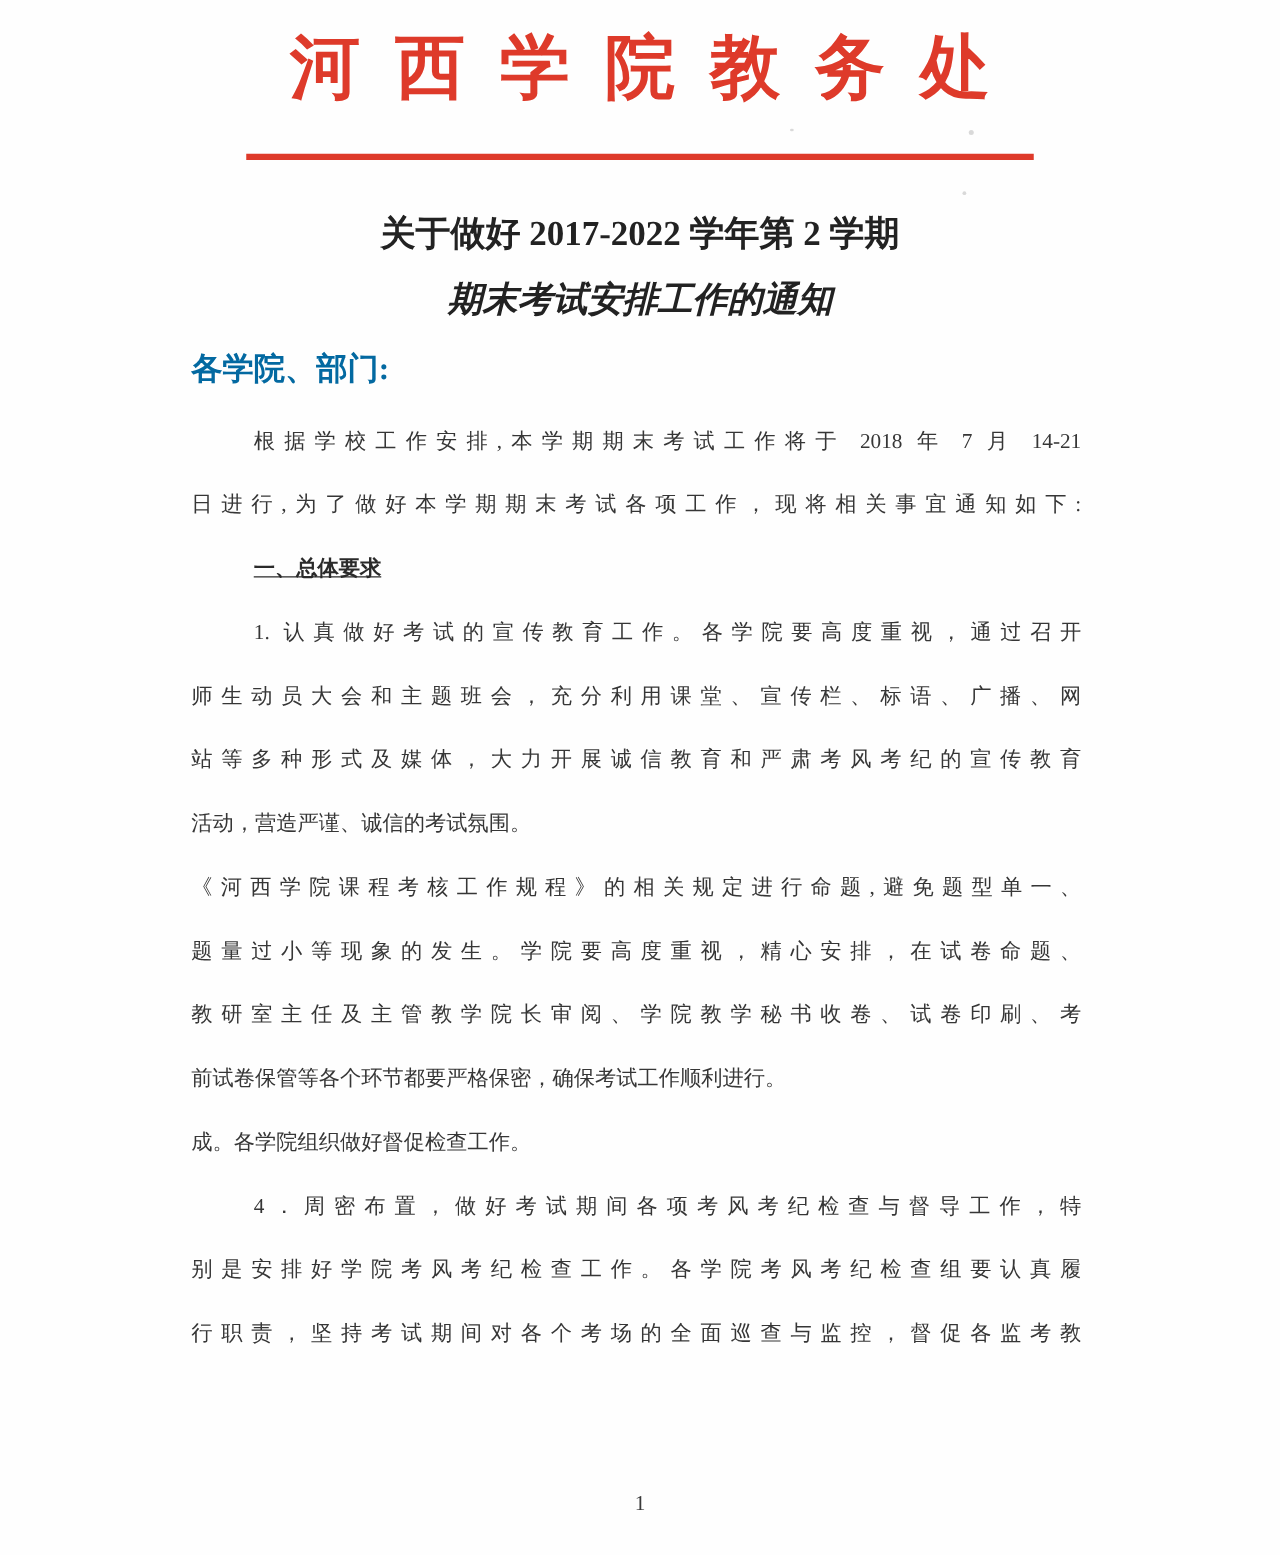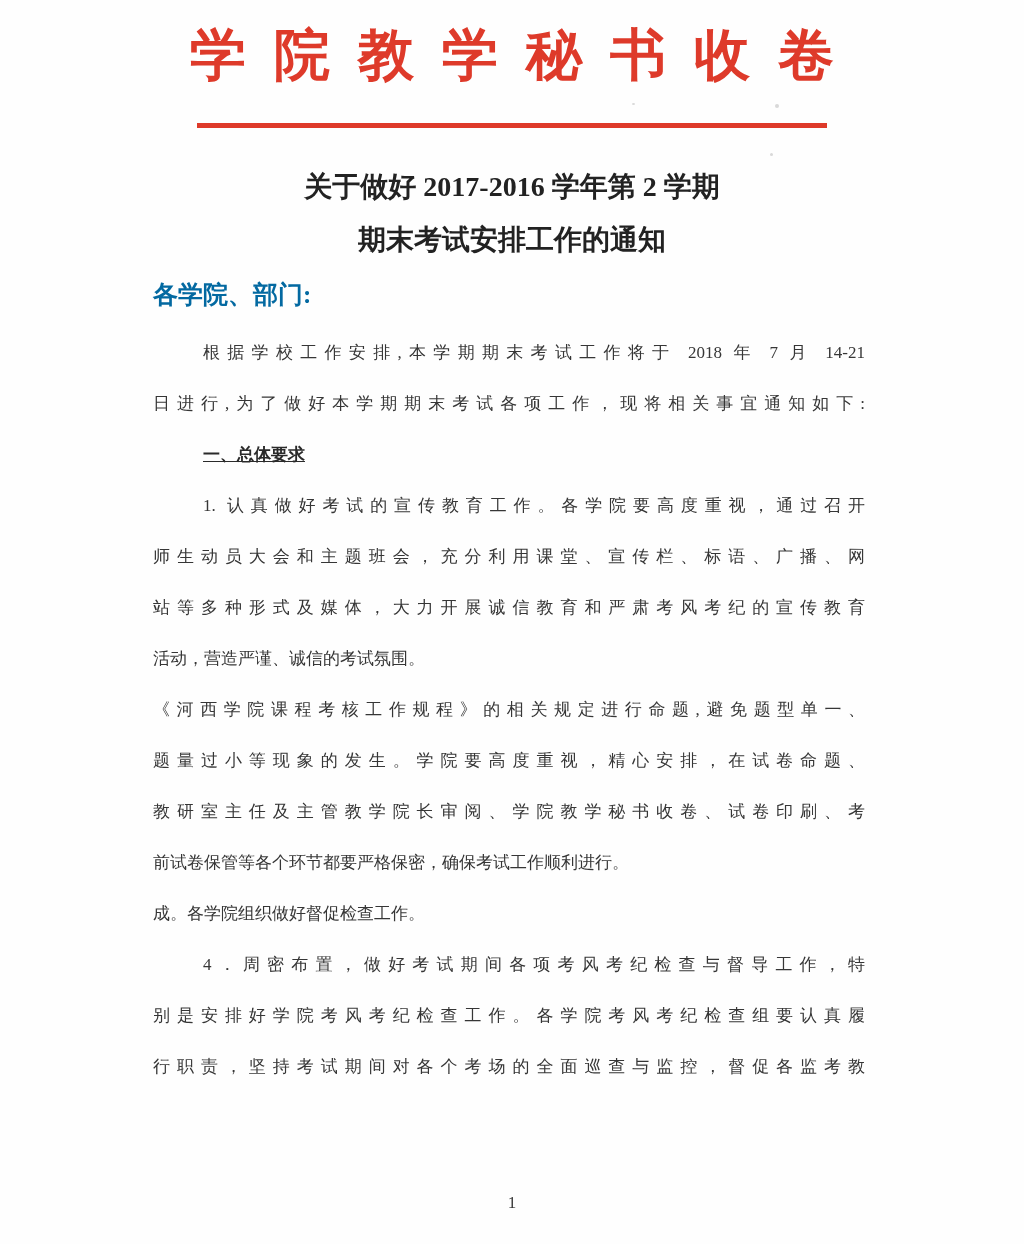--- a/index.html
+++ b/index.html
@@ -42,21 +42,21 @@
     position: absolute;
     left: 152px;
     width: 720px;
     text-align: center;
     font-size: 28px;
     font-weight: bold;
     color: #222222;
     white-space: nowrap;
   }
   #doc-title-1 { top: 168px; }
-  #doc-title-2 { top: 221px; }
+  #doc-title-2 { top: 221px; font-style: italic; }
   
   #salutation {
     position: absolute;
     top: 278px;
     left: 153px;
     font-size: 25px;
     font-weight: bold;
     color: #0369a1;
     font-family: Liberation Serif, serif;
   }
@@ -108,25 +108,25 @@
   }
   #speck-1 { top: 104px; left: 775px; width: 4px; height: 4px; }
   #speck-2 { top: 153px; left: 770px; width: 3px; height: 3px; }
   #speck-3 { top: 103px; left: 632px; width: 3px; height: 2px; }
 </style>
 </head>
 <body>
 
 <div id="page">
 
-  <div id="org-name" style="color: rgb(222, 58, 42);">学院教学秘书收卷</div>
+  <div id="org-name" style="color: rgb(222, 58, 42);">河西学院教务处</div>
 
   <div id="red-rule" style="background: rgb(222, 58, 42);"></div>
 
-  <div id="doc-title-1" class="doc-title">关于做好 2017-2016 学年第 2 学期</div>
+  <div id="doc-title-1" class="doc-title">关于做好 2017-2022 学年第 2 学期</div>
 
   <div id="doc-title-2" class="doc-title">期末考试安排工作的通知</div>
 
   <div id="salutation">各学院、部门:</div>
 
   <div id="body-text">
       <div class="bodyline fill indent">根据学校工作安排,本学期期末考试工作将于 2018 年 7 月 14-21</div>
       <div class="bodyline fill">日进行,为了做好本学期期末考试各项工作，现将相关事宜通知如下:</div>
       <div class="bodyline indent bold">一、总体要求</div>
       <div class="bodyline fill indent">1. 认真做好考试的宣传教育工作。各学院要高度重视，通过召开</div>

